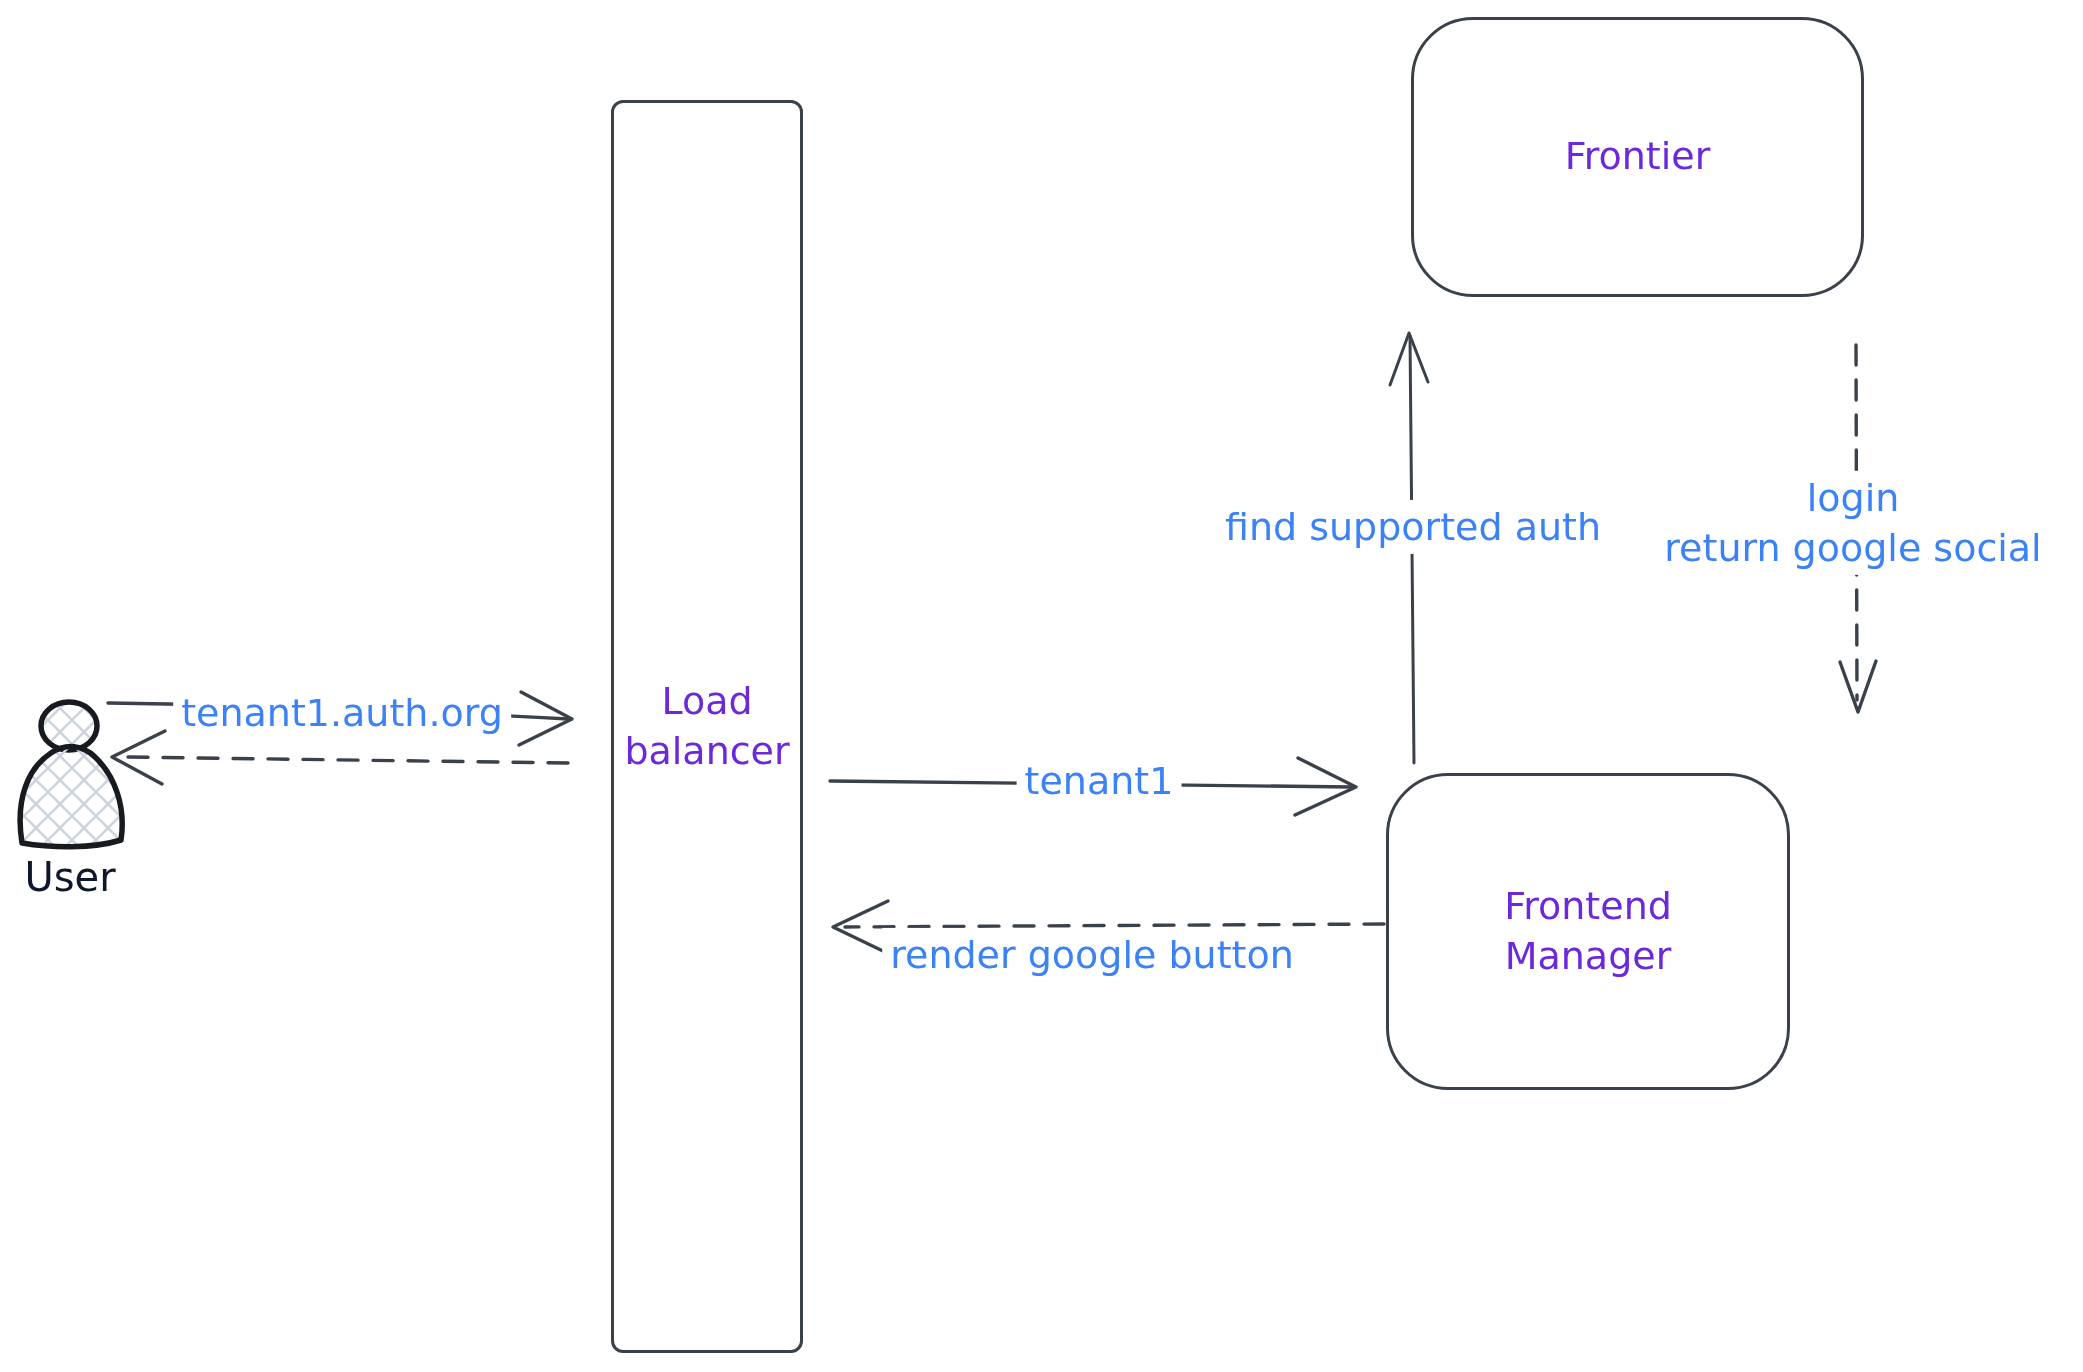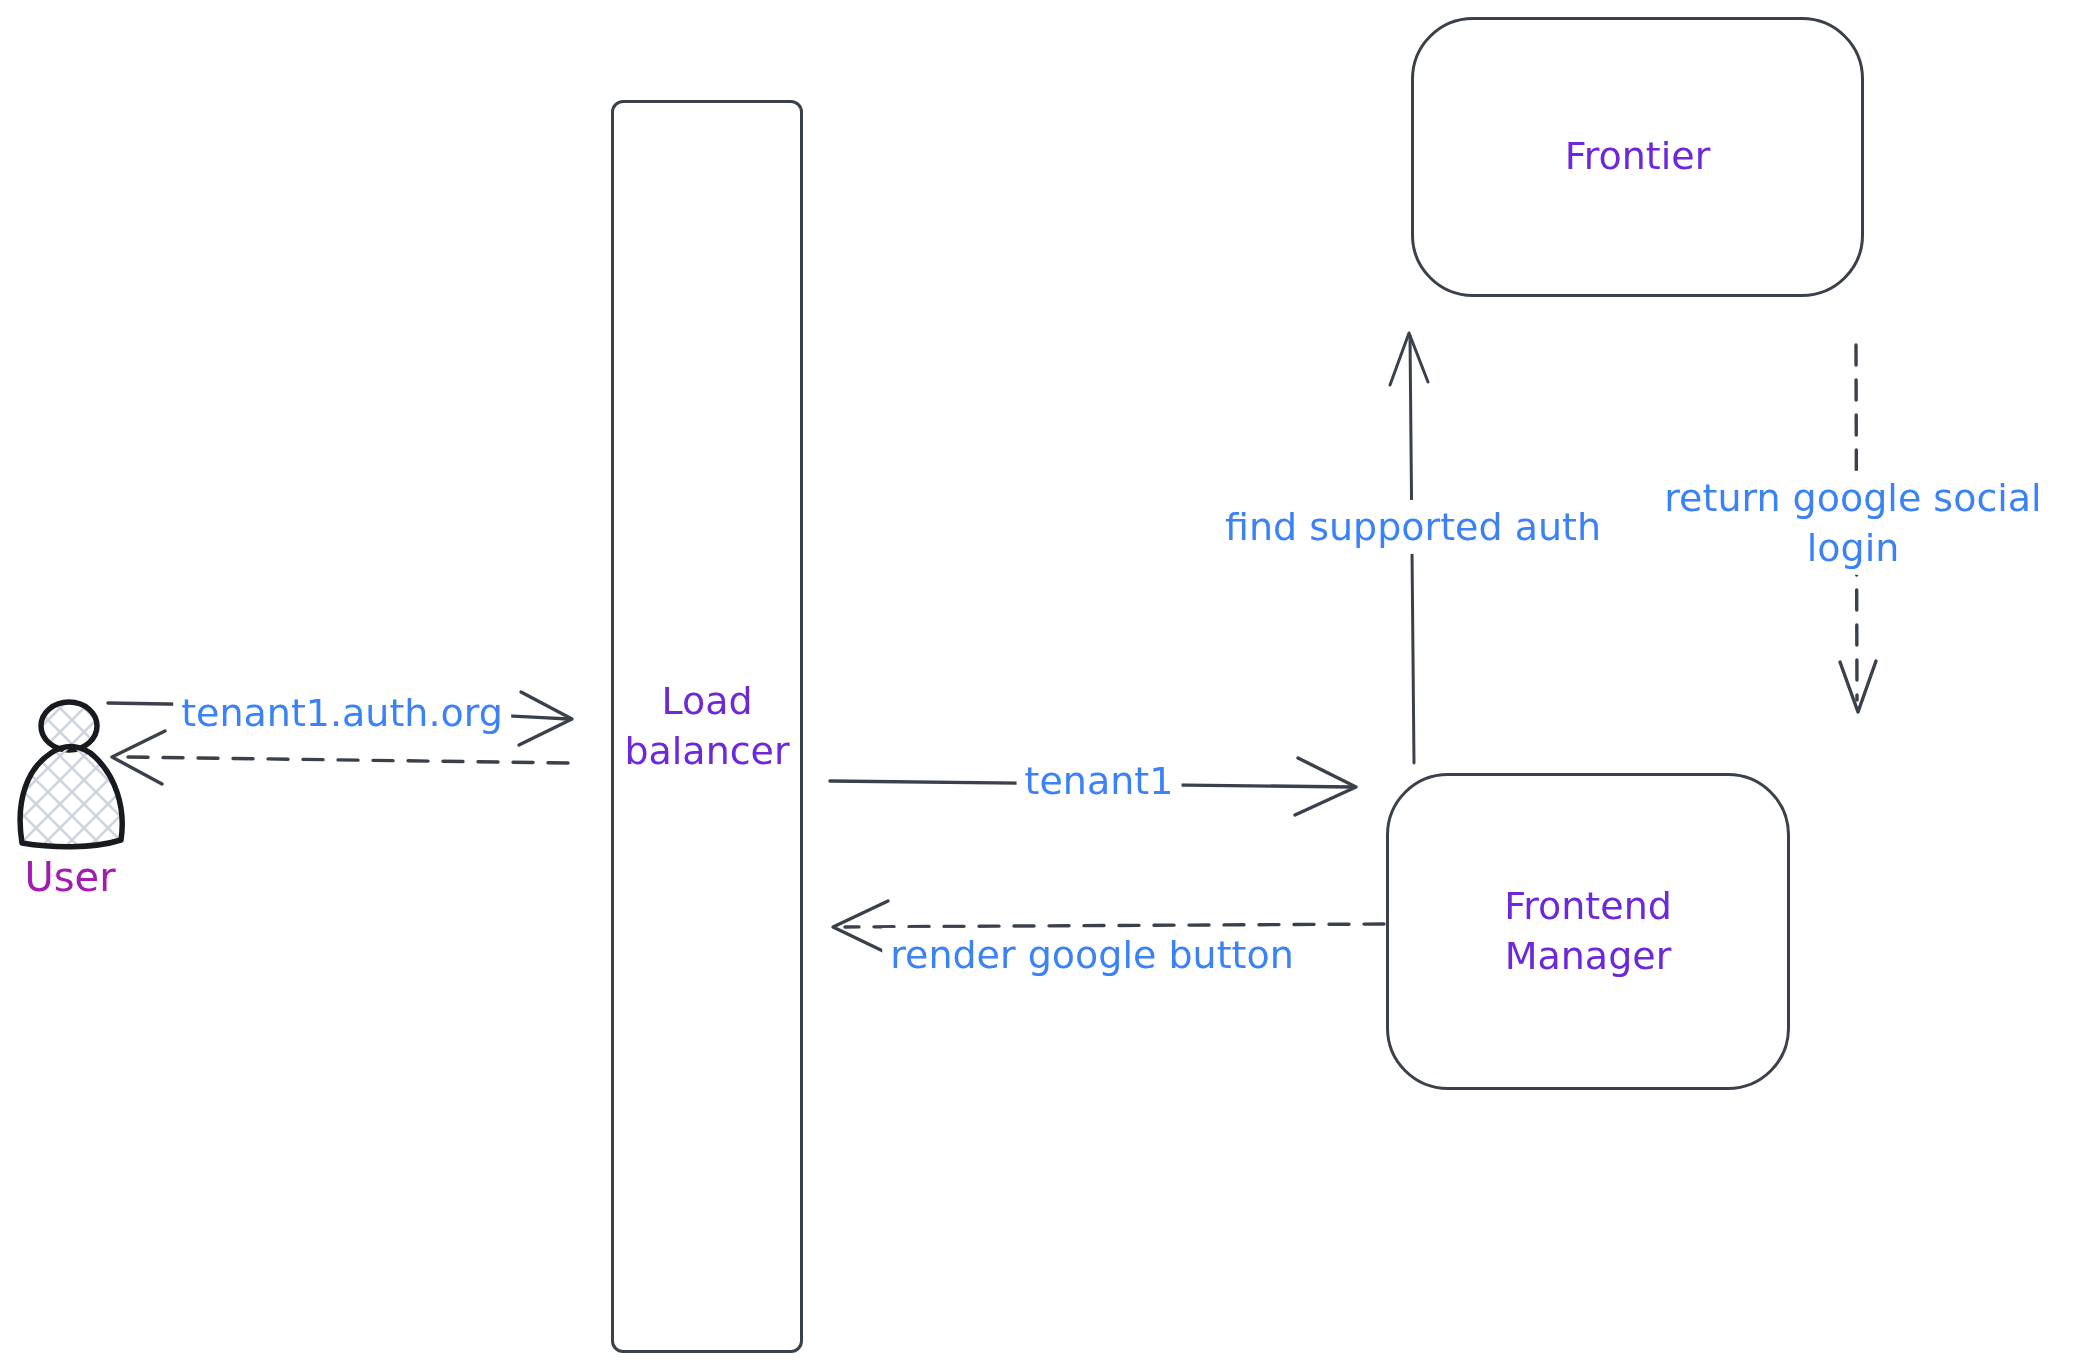--- a/index.html
+++ b/index.html
@@ -65,21 +65,21 @@
   .label-user-to-lb      { left: 342px;  top: 713px; }
   .label-lb-to-fm        { left: 1099px; top: 781px; }
   .label-fm-to-lb        { left: 1092px; top: 923px; margin-top: 32px; }
   .label-fm-to-frontier  { left: 1413px; top: 527px; }
   .label-frontier-to-fm  { left: 1853px; top: 523px; }
   .actor-label {
     position: absolute;
     left: 70px; top: 877px;
     transform: translate(-50%, -50%);
     font-size: 40px;
-    color: #a21caf;
+    color: #0f172a;
     white-space: nowrap;
   }
 </style>
 </head>
 <body>
 
 <div class="canvas">
 
   <svg class="layer" width="2083" height="1372" viewBox="0 0 2083 1372">
     <defs>
@@ -154,17 +154,17 @@
 
   <div class="edge-label label-lb-to-fm">tenant1</div>
 
   <div class="edge-label label-fm-to-lb">render google button</div>
 
   <div class="edge-label label-fm-to-frontier">
     <span>find supported auth</span>
   </div>
 
   <div class="edge-label label-frontier-to-fm">
+    <span>login</span>
     <span>return google social</span>
-    <span>login</span>
   </div>
 
 </div>
 
 </body></html>

